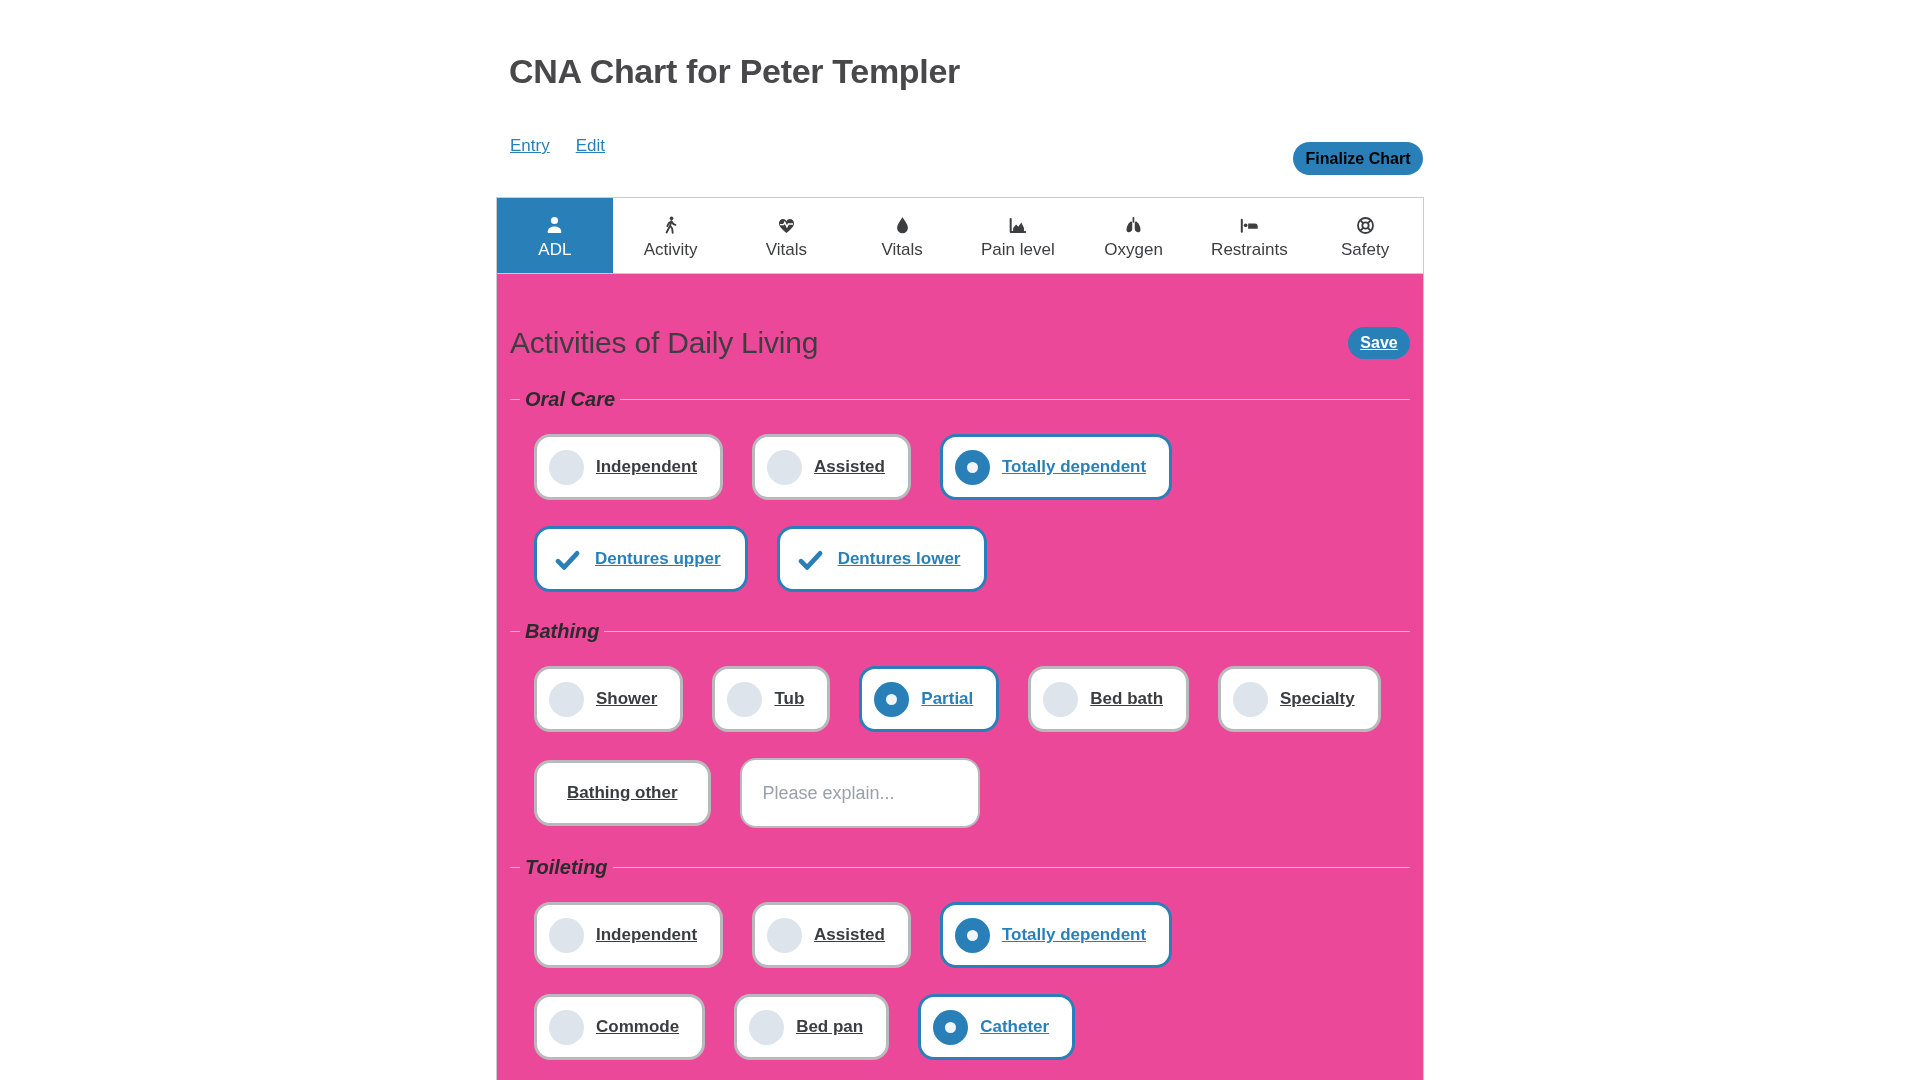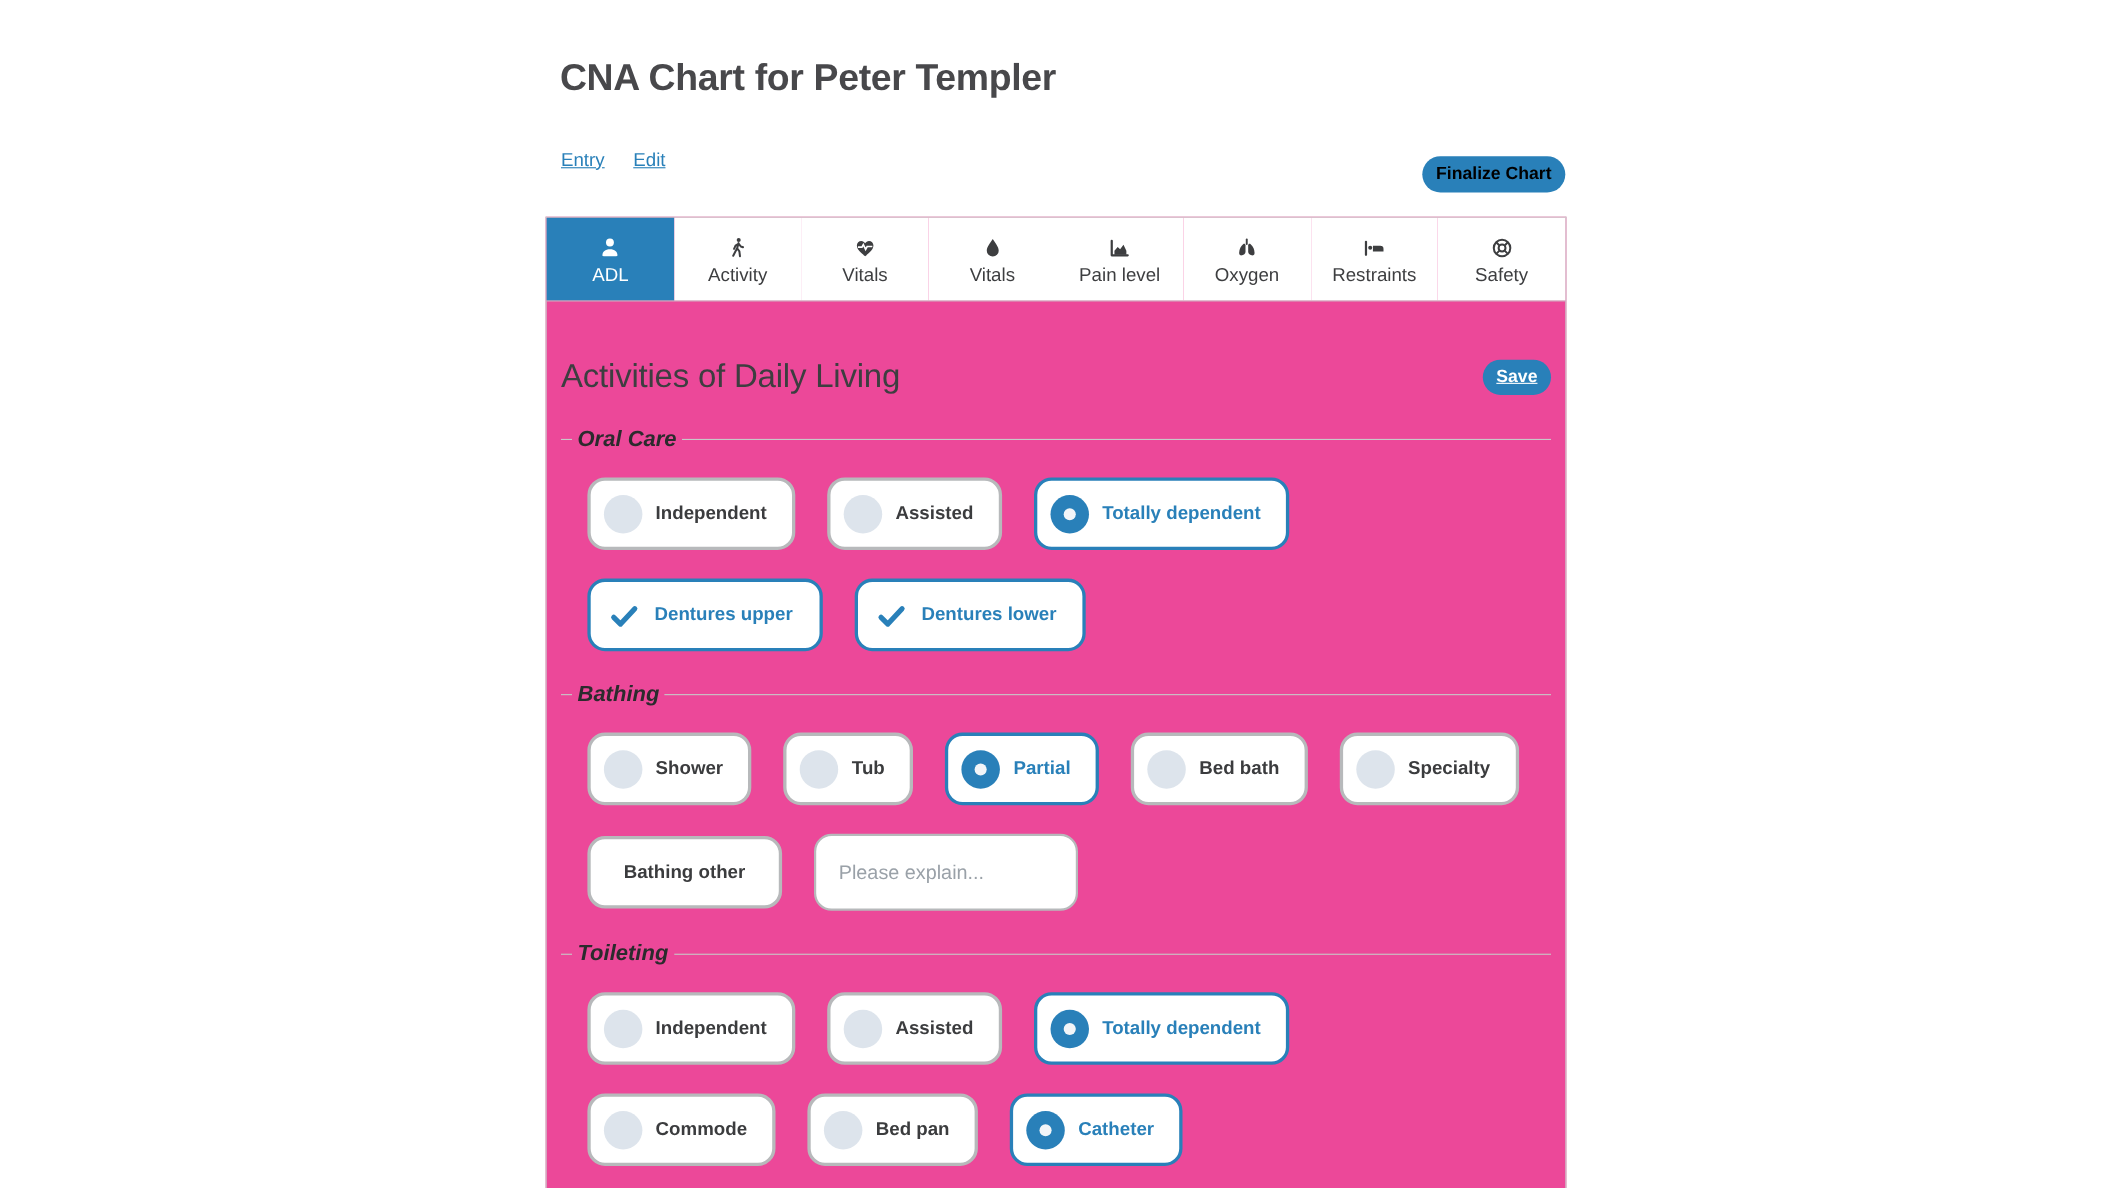--- a/index.html
+++ b/index.html
@@ -40,21 +40,21 @@
   .section-rule { display:flex; align-items:center; height:24px; }
   .section-rule::before { content:""; width:10px; border-top:1px solid #c8c8c8; margin-right:5px; }
   .section-rule::after  { content:""; flex:1; border-top:1px solid #c8c8c8; margin-left:5px; }
   .legend-text { font-size:20px; font-weight:700; font-style:italic; color:#2b2b2d; }
 
   .card-row { display:flex; align-items:center; gap:29px; margin-left:24px; margin-top:23px; }
   .card-row + .card-row { margin-top:26px; }
 
   .card { display:inline-flex; align-items:center; height:66px; background:#fff;
           border:3px solid #b7b9bb; border-radius:16px; padding:0 23px 0 12px; gap:12px;
-          font-size:17px; font-weight:700; color:#3b3c3e; cursor:pointer; }
+          font-size:17px; font-weight:700; color:#3b3c3e; cursor:pointer;text-decoration:underline; }
   .card .dot { width:35px; height:35px; border-radius:50%; background:#dde4ec; position:relative; flex:none; }
   .card.selected { border-color:var(--accent,#2980b9); color:var(--accent,#2980b9); }
   .card.selected .dot { background:var(--accent,#2980b9); }
   .card.selected .dot::after { content:""; position:absolute; left:50%; top:50%; width:11px; height:11px;
           margin:-5.5px 0 0 -5.5px; border-radius:50%; background:#f2f5f8; }
   .card.checkbox { padding:0 24px 0 15px; }
   .card.checkbox .check { width:31px; height:27px; color:var(--accent,#2980b9); flex:none; }
   .card.checkbox .check svg { width:100%; height:100%; display:block; }
   .card.plain { padding:0 30px; }
 

